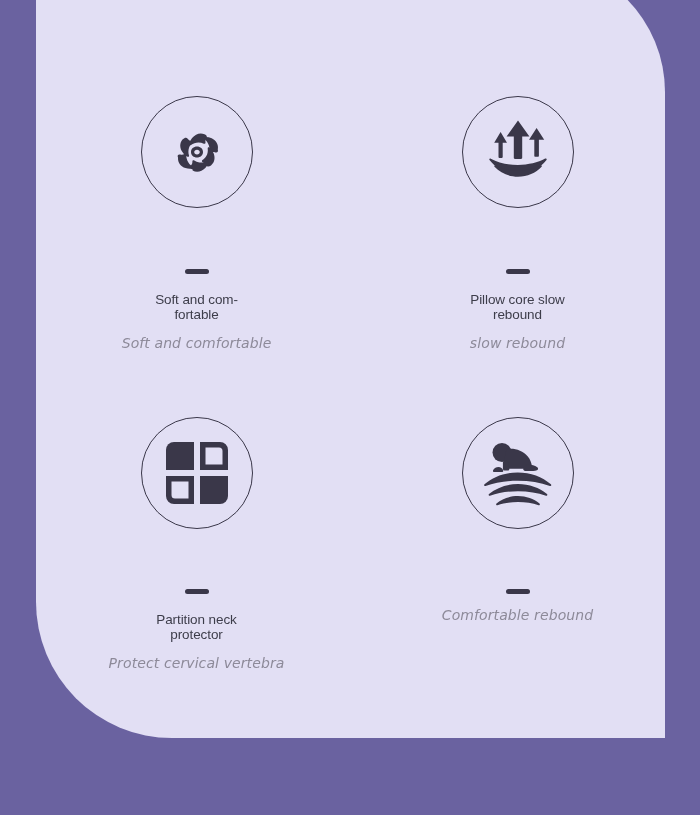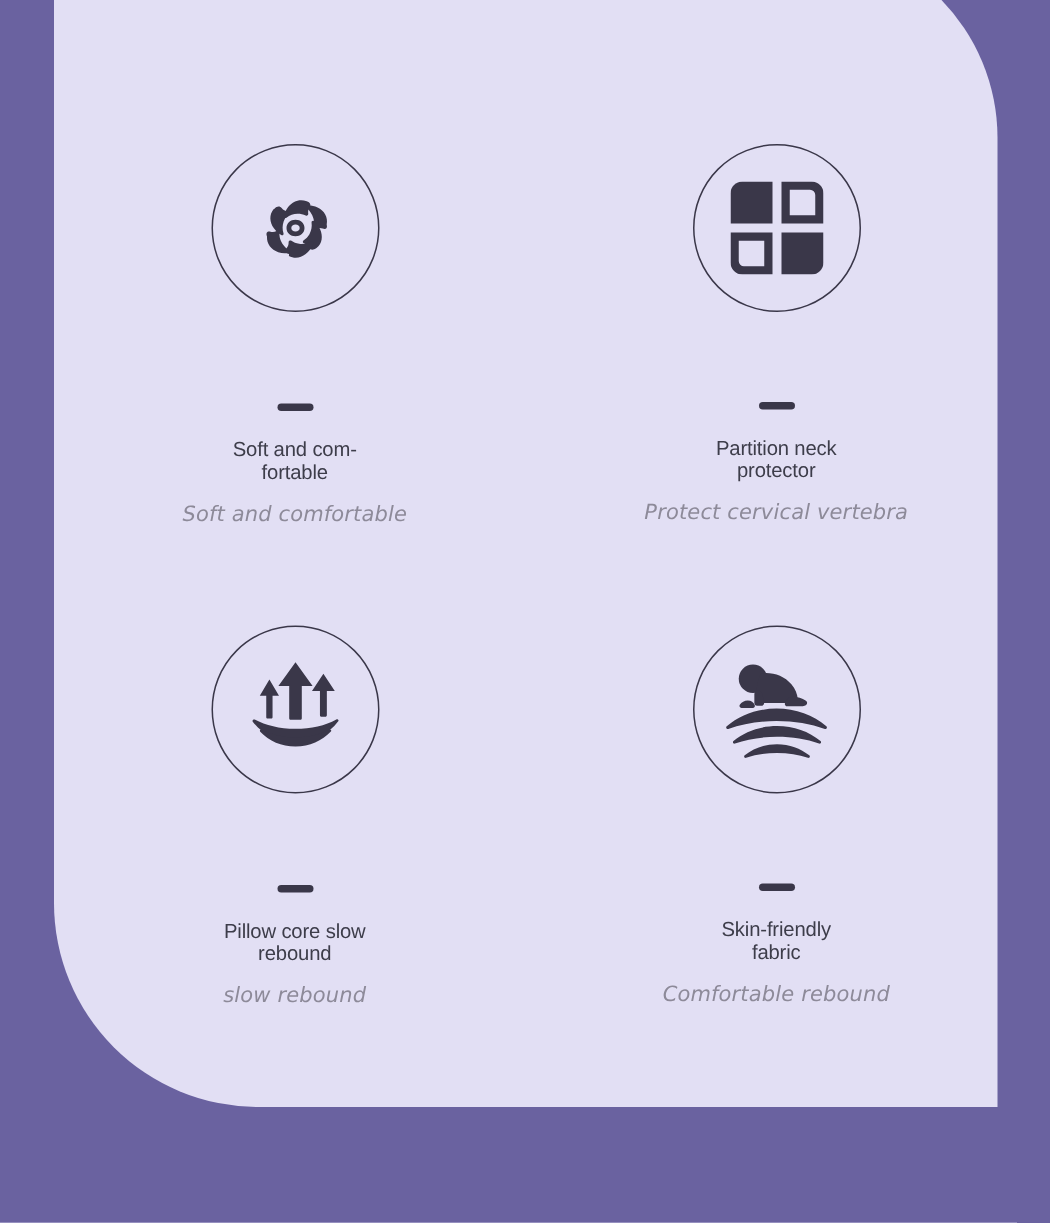--- a/index.html
+++ b/index.html
@@ -128,20 +128,44 @@
             </g>
           </svg>
         </span>
       </div>
       <div class="divider-dash"></div>
       <div class="feature-title" style="white-space: pre-line;">Soft and com-
 fortable</div>
       <div class="feature-subtitle">Soft and comfortable</div>
     </div>
 
+    <div class="feature">
+      <div class="icon-circle">
+        <span>
+          <svg width="74" height="70" viewBox="0 0 74 70" fill="none">
+            <g fill="#3a3749">
+
+              <path d="M17.5 40.5V25.8h-4.3L19.6 15l6.4 10.8h-4.3v14.3c0 .5-.4.9-.9.9h-2.4c-.5 0-.9-.4-.9-.9z"></path>
+
+              <path d="M32.8 40.8V19.4h-7.2L37 3.5l11.4 15.9h-7.2v21.4c0 .6-.5 1.1-1.1 1.1h-6.2c-.6 0-1.1-.5-1.1-1.1z"></path>
+
+              <path d="M53.3 38.8V22.7H48l7.6-11.6 7.6 11.6h-5.3v16.1c0 .6-.4 1-1 1h-2.6c-.6 0-1-.4-1-1z"></path>
+
+              <path d="M8.5 43.1c6.6 8.6 16.7 13.6 28.4 13.6 11.8 0 22-5.1 28.6-13.8.6-.8-.4-1.8-1.3-1.3-7.4 4-16.6 6.3-27.3 6.3-10.6 0-19.7-2.3-27.1-6.2-.9-.4-1.9.6-1.3 1.4z"></path>
+              <path d="M13.5 49.8c5.9 6.2 14.1 9.9 23.5 9.9s17.7-3.8 23.6-10c.7-.7-.2-1.8-1-1.3-6.3 3.3-14 5.2-22.6 5.2-8.5 0-16.2-1.9-22.5-5.1-.8-.5-1.7.6-1 1.3z"></path>
+            </g>
+          </svg>
+        </span>
+      </div>
+      <div class="divider-dash"></div>
+      <div class="feature-title" style="white-space: pre-line;">Pillow core slow
+rebound</div>
+      <div class="feature-subtitle">slow rebound</div>
+    </div>
+
     <div class="feature row2">
       <div class="icon-circle">
         <span>
           <svg width="62" height="62" viewBox="0 0 62 62" fill="none">
             <g fill="#3a3749">
 
               <path d="M0 8a8 8 0 0 1 8-8h20v28H0V8z"></path>
 
               <path d="M34 34h28v20a8 8 0 0 1-8 8H34V34z"></path>
 
@@ -151,44 +175,20 @@
             </g>
           </svg>
         </span>
       </div>
       <div class="divider-dash"></div>
       <div class="feature-title" style="white-space: pre-line;">Partition neck
 protector</div>
       <div class="feature-subtitle">Protect cervical vertebra</div>
     </div>
 
-    <div class="feature">
-      <div class="icon-circle">
-        <span>
-          <svg width="74" height="70" viewBox="0 0 74 70" fill="none">
-            <g fill="#3a3749">
-
-              <path d="M17.5 40.5V25.8h-4.3L19.6 15l6.4 10.8h-4.3v14.3c0 .5-.4.9-.9.9h-2.4c-.5 0-.9-.4-.9-.9z"></path>
-
-              <path d="M32.8 40.8V19.4h-7.2L37 3.5l11.4 15.9h-7.2v21.4c0 .6-.5 1.1-1.1 1.1h-6.2c-.6 0-1.1-.5-1.1-1.1z"></path>
-
-              <path d="M53.3 38.8V22.7H48l7.6-11.6 7.6 11.6h-5.3v16.1c0 .6-.4 1-1 1h-2.6c-.6 0-1-.4-1-1z"></path>
-
-              <path d="M8.5 43.1c6.6 8.6 16.7 13.6 28.4 13.6 11.8 0 22-5.1 28.6-13.8.6-.8-.4-1.8-1.3-1.3-7.4 4-16.6 6.3-27.3 6.3-10.6 0-19.7-2.3-27.1-6.2-.9-.4-1.9.6-1.3 1.4z"></path>
-              <path d="M13.5 49.8c5.9 6.2 14.1 9.9 23.5 9.9s17.7-3.8 23.6-10c.7-.7-.2-1.8-1-1.3-6.3 3.3-14 5.2-22.6 5.2-8.5 0-16.2-1.9-22.5-5.1-.8-.5-1.7.6-1 1.3z"></path>
-            </g>
-          </svg>
-        </span>
-      </div>
-      <div class="divider-dash"></div>
-      <div class="feature-title" style="white-space: pre-line;">Pillow core slow
-rebound</div>
-      <div class="feature-subtitle">slow rebound</div>
-    </div>
-
     <div class="feature row2">
       <div class="icon-circle">
         <span>
           <svg width="74" height="66" viewBox="0 0 74 66" fill="none">
             <g fill="#3a3749">
 
               <circle cx="21" cy="12.5" r="9.5"></circle>
 
               <circle cx="29.5" cy="13.5" r="3.2"></circle>
 
@@ -203,19 +203,17 @@
               <path d="M3.5 44.2c8.6-7.4 20.3-11.8 33.2-11.8 12.9 0 24.6 4.4 33.2 11.8.9.8.1 2.2-1 1.8-9.4-3.4-20.3-5.3-32.2-5.3-11.9 0-22.8 1.9-32.2 5.3-1.1.4-1.9-1-1-1.8z"></path>
 
               <path d="M8 54c7.6-6.3 17.8-10 29-10s21.4 3.7 29 10c.9.8.1 2.1-1 1.7-8.3-2.9-17.7-4.5-28-4.5s-19.7 1.6-28 4.5c-1.1.4-1.9-.9-1-1.7z"></path>
 
               <path d="M15.5 63.5c5.8-4.6 13.2-7.4 21.5-7.4s15.7 2.8 21.5 7.4c.9.7.2 2.1-.9 1.7-6.2-2.1-13.1-3.2-20.6-3.2s-14.4 1.1-20.6 3.2c-1.1.4-1.8-1-.9-1.7z"></path>
             </g>
           </svg>
         </span>
       </div>
       <div class="divider-dash"></div>
-      <div class="feature-title" style="white-space: pre-line;">Skin-friendly
-fabric</div>
       <div class="feature-subtitle">Comfortable rebound</div>
     </div>
 
   </div>
 </div>
 
 </body></html>

